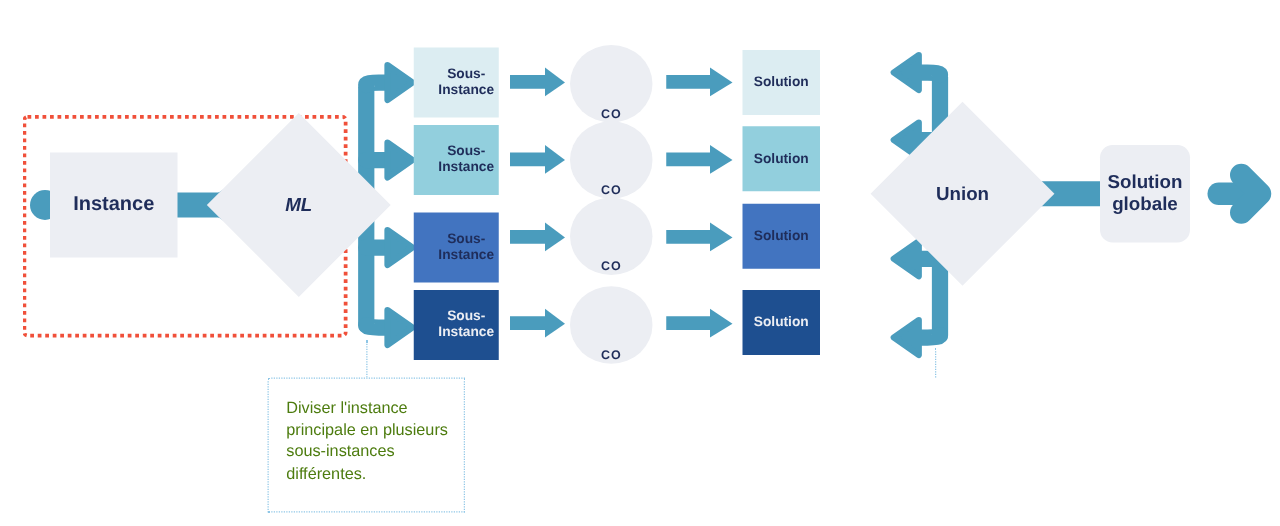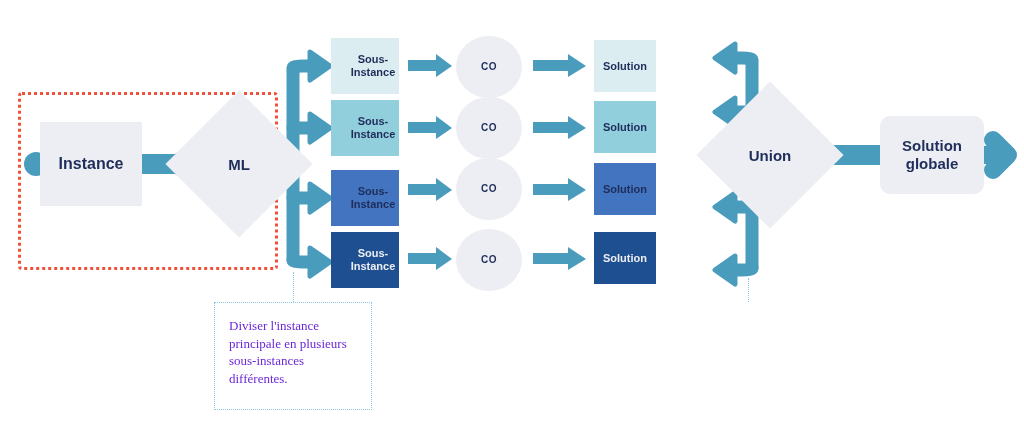--- a/index.html
+++ b/index.html
@@ -35,41 +35,40 @@
     background: #eceef3;
     transform: rotate(45deg);
   }
   .diamond-label {
     position: absolute; inset: 0;
     display: flex; align-items: center; justify-content: center;
     color: #1f2d5a; font-weight: bold;
   }
   .sub-label  { font-size: 11px; padding-left: 16px; }
   .sol-label  { font-size: 11px; }
-  .co-label   { font-size: 10px; letter-spacing: .6px; }
+  .co-label   { font-size: 10px; letter-spacing: .6px; align-items: flex-end; }
   .lbl-instance { font-size: 16px; }
-  .lbl-ml { font-size: 15px; }
+  .lbl-ml { font-size: 15px; font-style: italic; }
   .lbl-union { font-size: 15px; }
   .lbl-globale { font-size: 15px; }
   .dotted-region {
     position: absolute;
     border: 3px dotted #f0503a;
     border-radius: 4px;
     z-index: 1;
   }
   .note {
     position: absolute;
     border: 1px dotted #8ec6e6;
-    color: #6d28d9;
+    color: #4d7c0f;
     font-size: 13px;
     line-height: 1.35;
     padding: 14px 12px 10px 14px;
     background: #ffffff;
     z-index: 4;
-    font-family: Liberation Serif, serif;
   }
   .note-line {
     position: absolute;
     border-left: 1px dotted #8ec6e6;
     z-index: 2;
   }
   svg.layer {
     position: absolute; left: 0; top: 0;
     width: 1024px; height: 421px;
     z-index: 3; overflow: visible;
@@ -220,21 +219,21 @@
       <rect x="806" y="145" width="102" height="20"></rect>
       <polygon points="806,140 832,155 806,170"></polygon>
     </g>
   </svg>
 
   <div class="diamond-wrap" style="left:718px; top:103px; width:104px; height:104px;">
     <div class="diamond-shape"></div>
     <div class="diamond-label lbl-union">Union</div>
   </div>
 
-  <div class="node box-grey rounded lbl-globale" style="left:880px; top:116px; width:104px; height:78px;">
+  <div class="node box-grey rounded lbl-globale" style="left:880px; top:116px; width:72px; height:78px;">
     <span>Solution globale</span>
   </div>
 
   <svg class="layer">
     <g fill="none" stroke="#4a9cbd" stroke-width="18" stroke-linecap="round" stroke-linejoin="round">
       <path d="M 975 155 L 1000 155"></path>
       <path d="M 993 140 L 1008 155 L 993 170"></path>
     </g>
   </svg>
 

